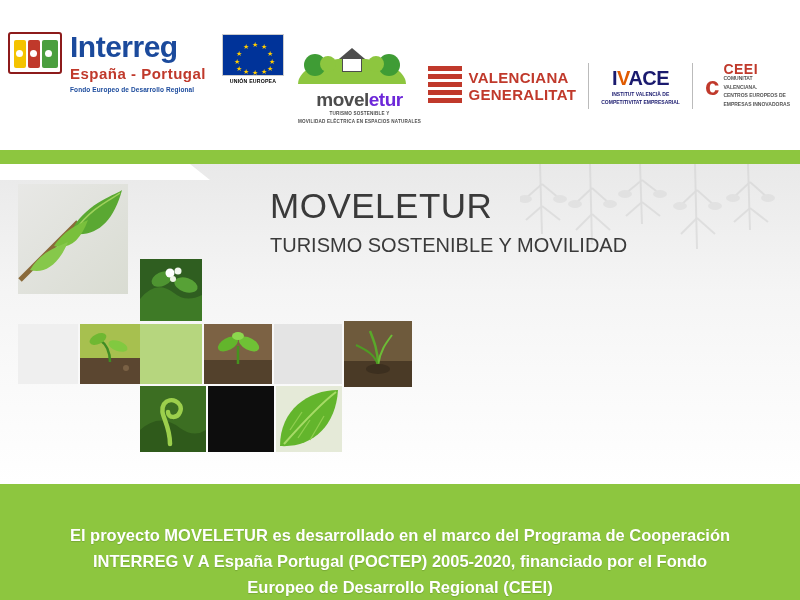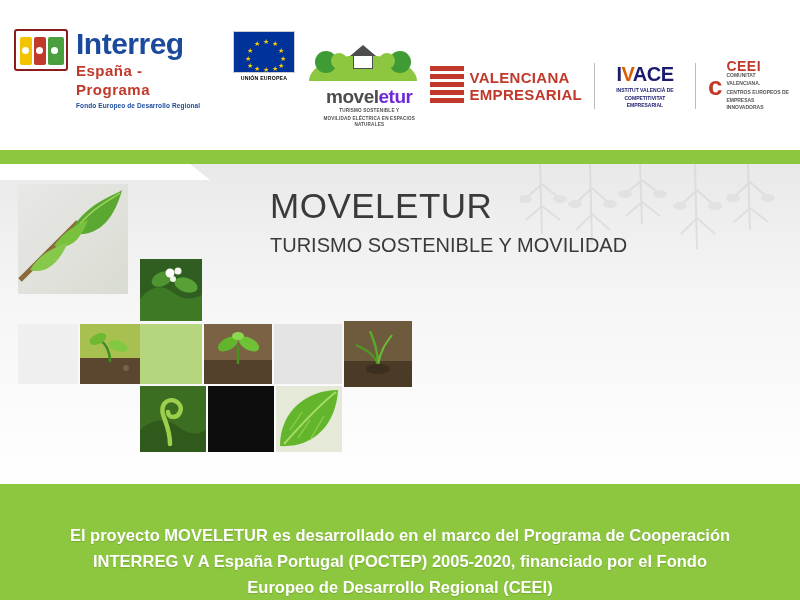--- a/index.html
+++ b/index.html
@@ -17,21 +17,21 @@
 
   
   .header {
     position: absolute; top: 0; left: 0;
     width: 800px; height: 150px;
     background: #ffffff;
     display: flex; align-items: center;
   }
   .header-left {
     display: flex; align-items: flex-start;
-    padding-left: 14px; padding-top: 6px;
+    padding-left: 8px; padding-top: 6px;
     gap: 10px;
   }
   
   .interreg {
     display: flex; align-items: flex-start; gap: 8px;
   }
   .interreg-mark {
     width: 54px; height: 42px;
     border: 2px solid #8d1b1b;
     border-radius: 3px;
@@ -216,21 +216,21 @@
         <div class="interreg-mark">
           <div class="sq sq-y"></div>
           <div class="sq sq-r"></div>
           <div class="sq sq-g"></div>
           <div class="dot d1"></div>
           <div class="dot d2"></div>
           <div class="dot d3"></div>
         </div>
         <div class="interreg-text">
           <div class="interreg-title">Interreg</div>
-          <div class="interreg-sub">España - Programa</div>
+          <div class="interreg-sub">España - Portugal</div>
           <div class="interreg-foot">Fondo Europeo de Desarrollo Regional</div>
         </div>
       </div>
 
       <div class="eu">
         <div class="eu-flag">
           <span class="eu-star" style="left:29px; top:6px;">★</span>
           <span class="eu-star" style="left:38px; top:8.5px;">★</span>
           <span class="eu-star" style="left:44px; top:15px;">★</span>
           <span class="eu-star" style="left:46px; top:23px;">★</span>
@@ -267,21 +267,21 @@
       <div class="gv">
         <div class="gv-crest">
           <div class="bar" style="top:2px;"></div>
           <div class="bar" style="top:10px;"></div>
           <div class="bar" style="top:18px;"></div>
           <div class="bar" style="top:26px;"></div>
           <div class="bar" style="top:34px;"></div>
         </div>
         <div>
           <div class="gv-text">VALENCIANA</div>
-          <div class="gv-text">EMPRESARIAL</div>
+          <div class="gv-text">GENERALITAT</div>
         </div>
       </div>
 
       <div class="sep"></div>
 
       <div class="ivace">
         <div class="ivace-word"><span>I</span><span class="v">V</span><span>ACE</span></div>
         <div class="ivace-sub">INSTITUT VALENCIÀ DE</div>
         <div class="ivace-sub">COMPETITIVITAT EMPRESARIAL</div>
       </div>

